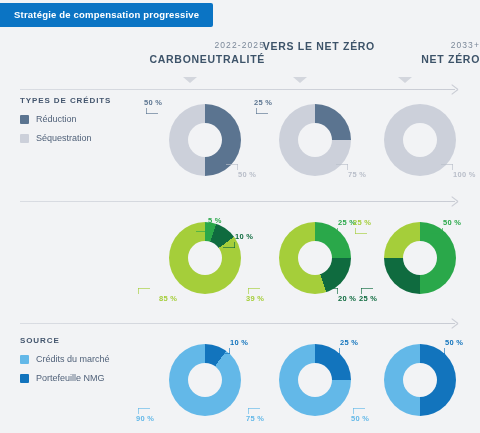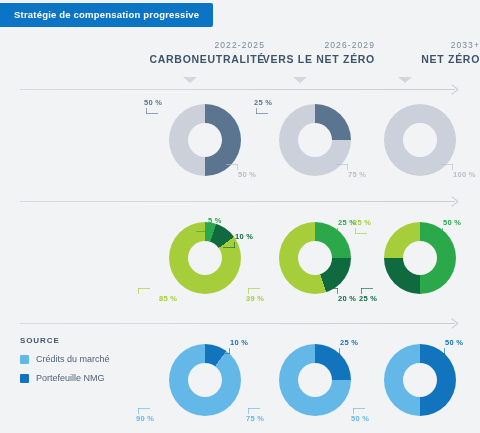--- a/index.html
+++ b/index.html
@@ -111,21 +111,20 @@
 <div id="root">
 
   <div class="titlebar">Stratégie de compensation progressive</div>
 
   <div class="headers">
     <div class="colhead" style="left:115px">
       <div class="years">2022-2025</div>
       <div class="phase">CARBONEUTRALITÉ</div>
     </div>
     <div class="colhead" style="left:225px">
-      <div class="years">2026-2029</div>
       <div class="phase">VERS LE NET ZÉRO</div>
     </div>
     <div class="colhead" style="left:330px">
       <div class="years">2033+</div>
       <div class="phase">NET ZÉRO</div>
     </div>
     <div class="chev" style="left:183px"></div>
     <div class="chev" style="left:293px"></div>
     <div class="chev" style="left:398px"></div>
   </div>
@@ -136,20 +135,31 @@
   </div>
   <div class="divider" style="top:196px">
     <div class="line"></div>
     <div class="head"></div>
   </div>
   <div class="divider" style="top:318px">
     <div class="line"></div>
     <div class="head"></div>
   </div>
 
+  <div class="legend" style="top:96px">
+    <div class="sect-title">TYPES DE CRÉDITS</div>
+    <div class="lrow">
+      <div class="sw" style="background:#5b7490"></div>
+      <div class="ltxt">Réduction</div>
+    </div>
+    <div class="lrow">
+      <div class="sw" style="background:#ccd0da"></div>
+      <div class="ltxt">Séquestration</div>
+    </div>
+  </div>
 
 
   <div class="legend" style="top:336px">
     <div class="sect-title">SOURCE</div>
     <div class="lrow">
       <div class="sw" style="background:#63b8e8"></div>
       <div class="ltxt">Crédits du marché</div>
     </div>
     <div class="lrow">
       <div class="sw" style="background:#1274bd"></div>

